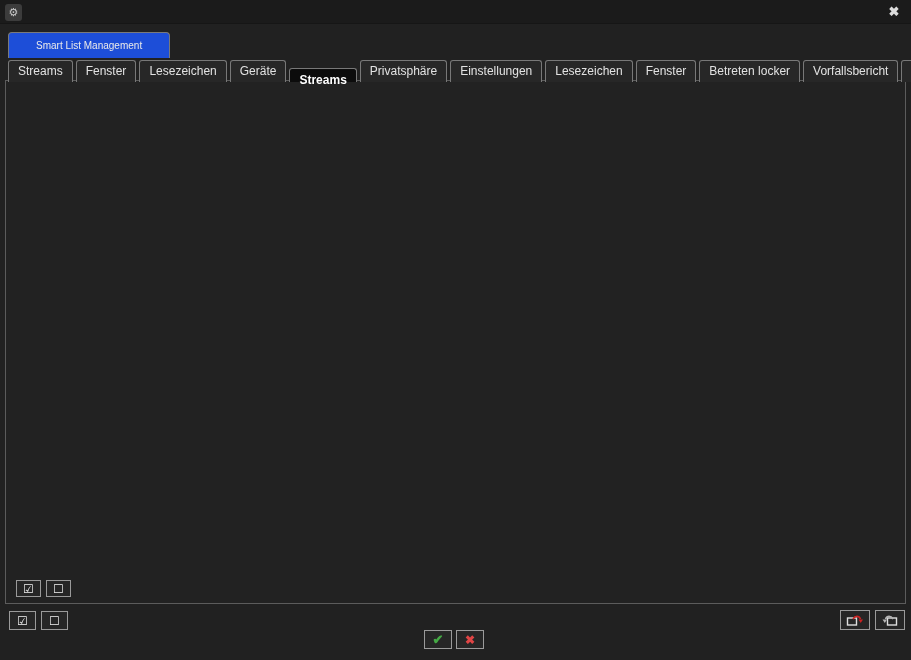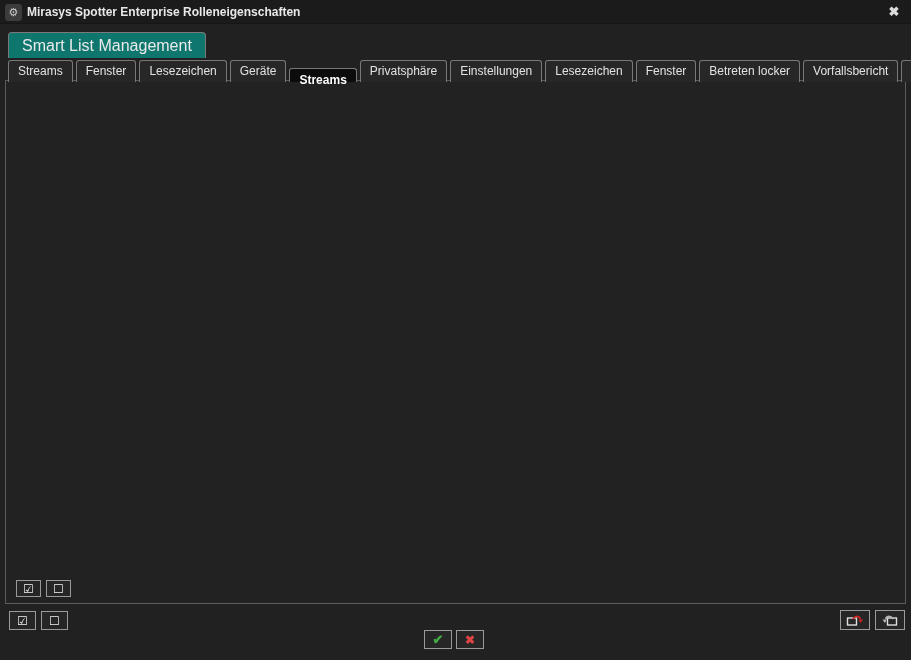--- a/index.html
+++ b/index.html
@@ -24,24 +24,24 @@
     position:absolute; left:27px; top:0; height:24px; line-height:24px;
     font-size:12px; font-weight:bold; color:#e8e8e8;
   }
   .close-btn {
     position:absolute; right:8px; top:3px; width:18px; height:18px;
     color:#dcdcdc; font-size:13px; font-weight:bold; text-align:center;
     line-height:18px; cursor:pointer;
   }
   .top-tab {
     position:absolute; left:8px; top:32px; height:26px;
-    padding:0 13px; line-height:25px;
+    padding:0 27px; line-height:25px;
     border:1px solid #7a7a7a; border-bottom:none;
     border-radius:4px 4px 0 0;
-    background:#0f766e; font-size:16px; color:#eaeaea; z-index:3;
+    background:#1d4ed8; font-size:10px; color:#eaeaea; z-index:3;
   }
   .tabstrip {
     position:absolute; left:8px; top:58px; height:24px;
     display:flex; align-items:flex-end; gap:3px; z-index:3;
   }
   .tab {
     height:22px; line-height:21px; padding:0 9px;
     border:1px solid #787878; border-bottom:none;
     border-radius:3px 3px 0 0;
     background:#272727; color:#e2e2e2; font-size:12px; cursor:pointer;
@@ -108,21 +108,20 @@
   }
   .mini-btn .glyph { font-size:12px; line-height:12px; }
   .ok-glyph  { color:#45a945; font-size:13px; font-weight:bold; }
   .cancel-glyph { color:#e04545; font-size:12px; font-weight:bold; }
 </style>
 </head>
 <body>
 
 <div class="titlebar">
   <span class="app-icon">⚙</span>
-  <span class="title-text">Mirasys Spotter Enterprise Rolleneigenschaften</span>
   <span class="close-btn">✖</span>
 </div>
 
 <div class="top-tab">Smart List Management</div>
 
 <div class="tabstrip">
   <span class="tab">Streams</span>
   <span class="tab">Fenster</span>
   <span class="tab">Lesezeichen</span>
   <span class="tab">Geräte</span>

